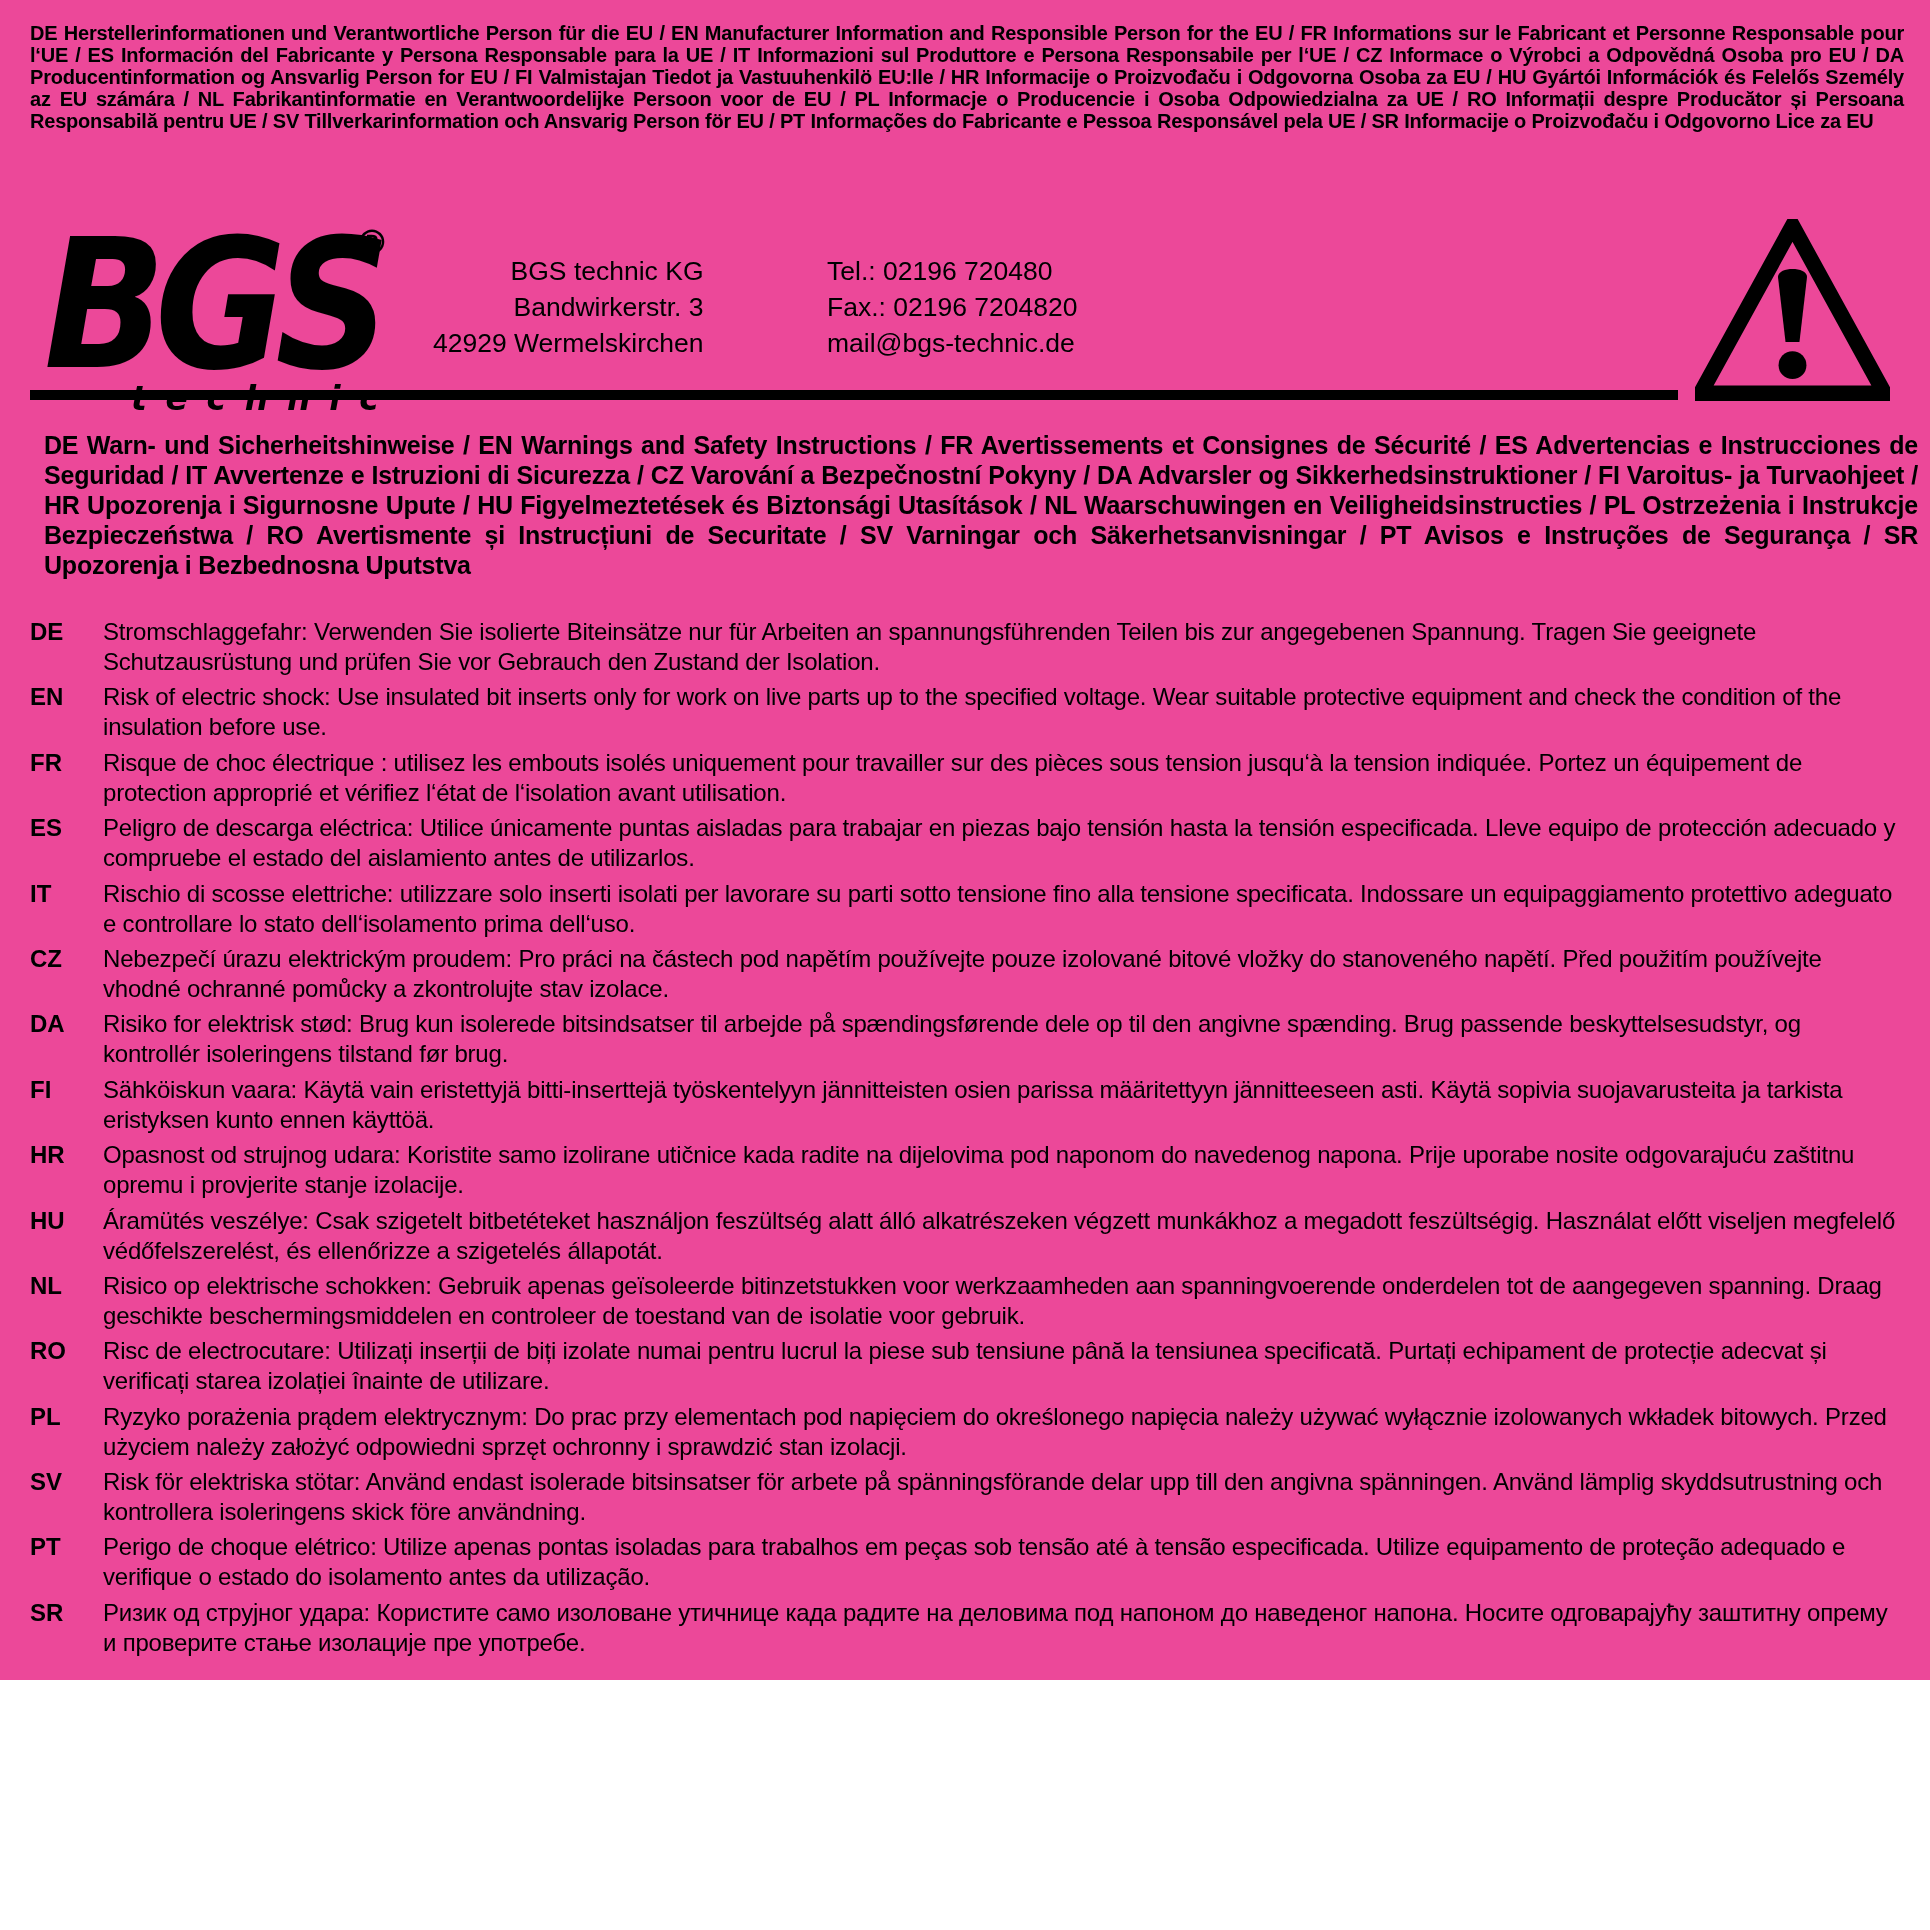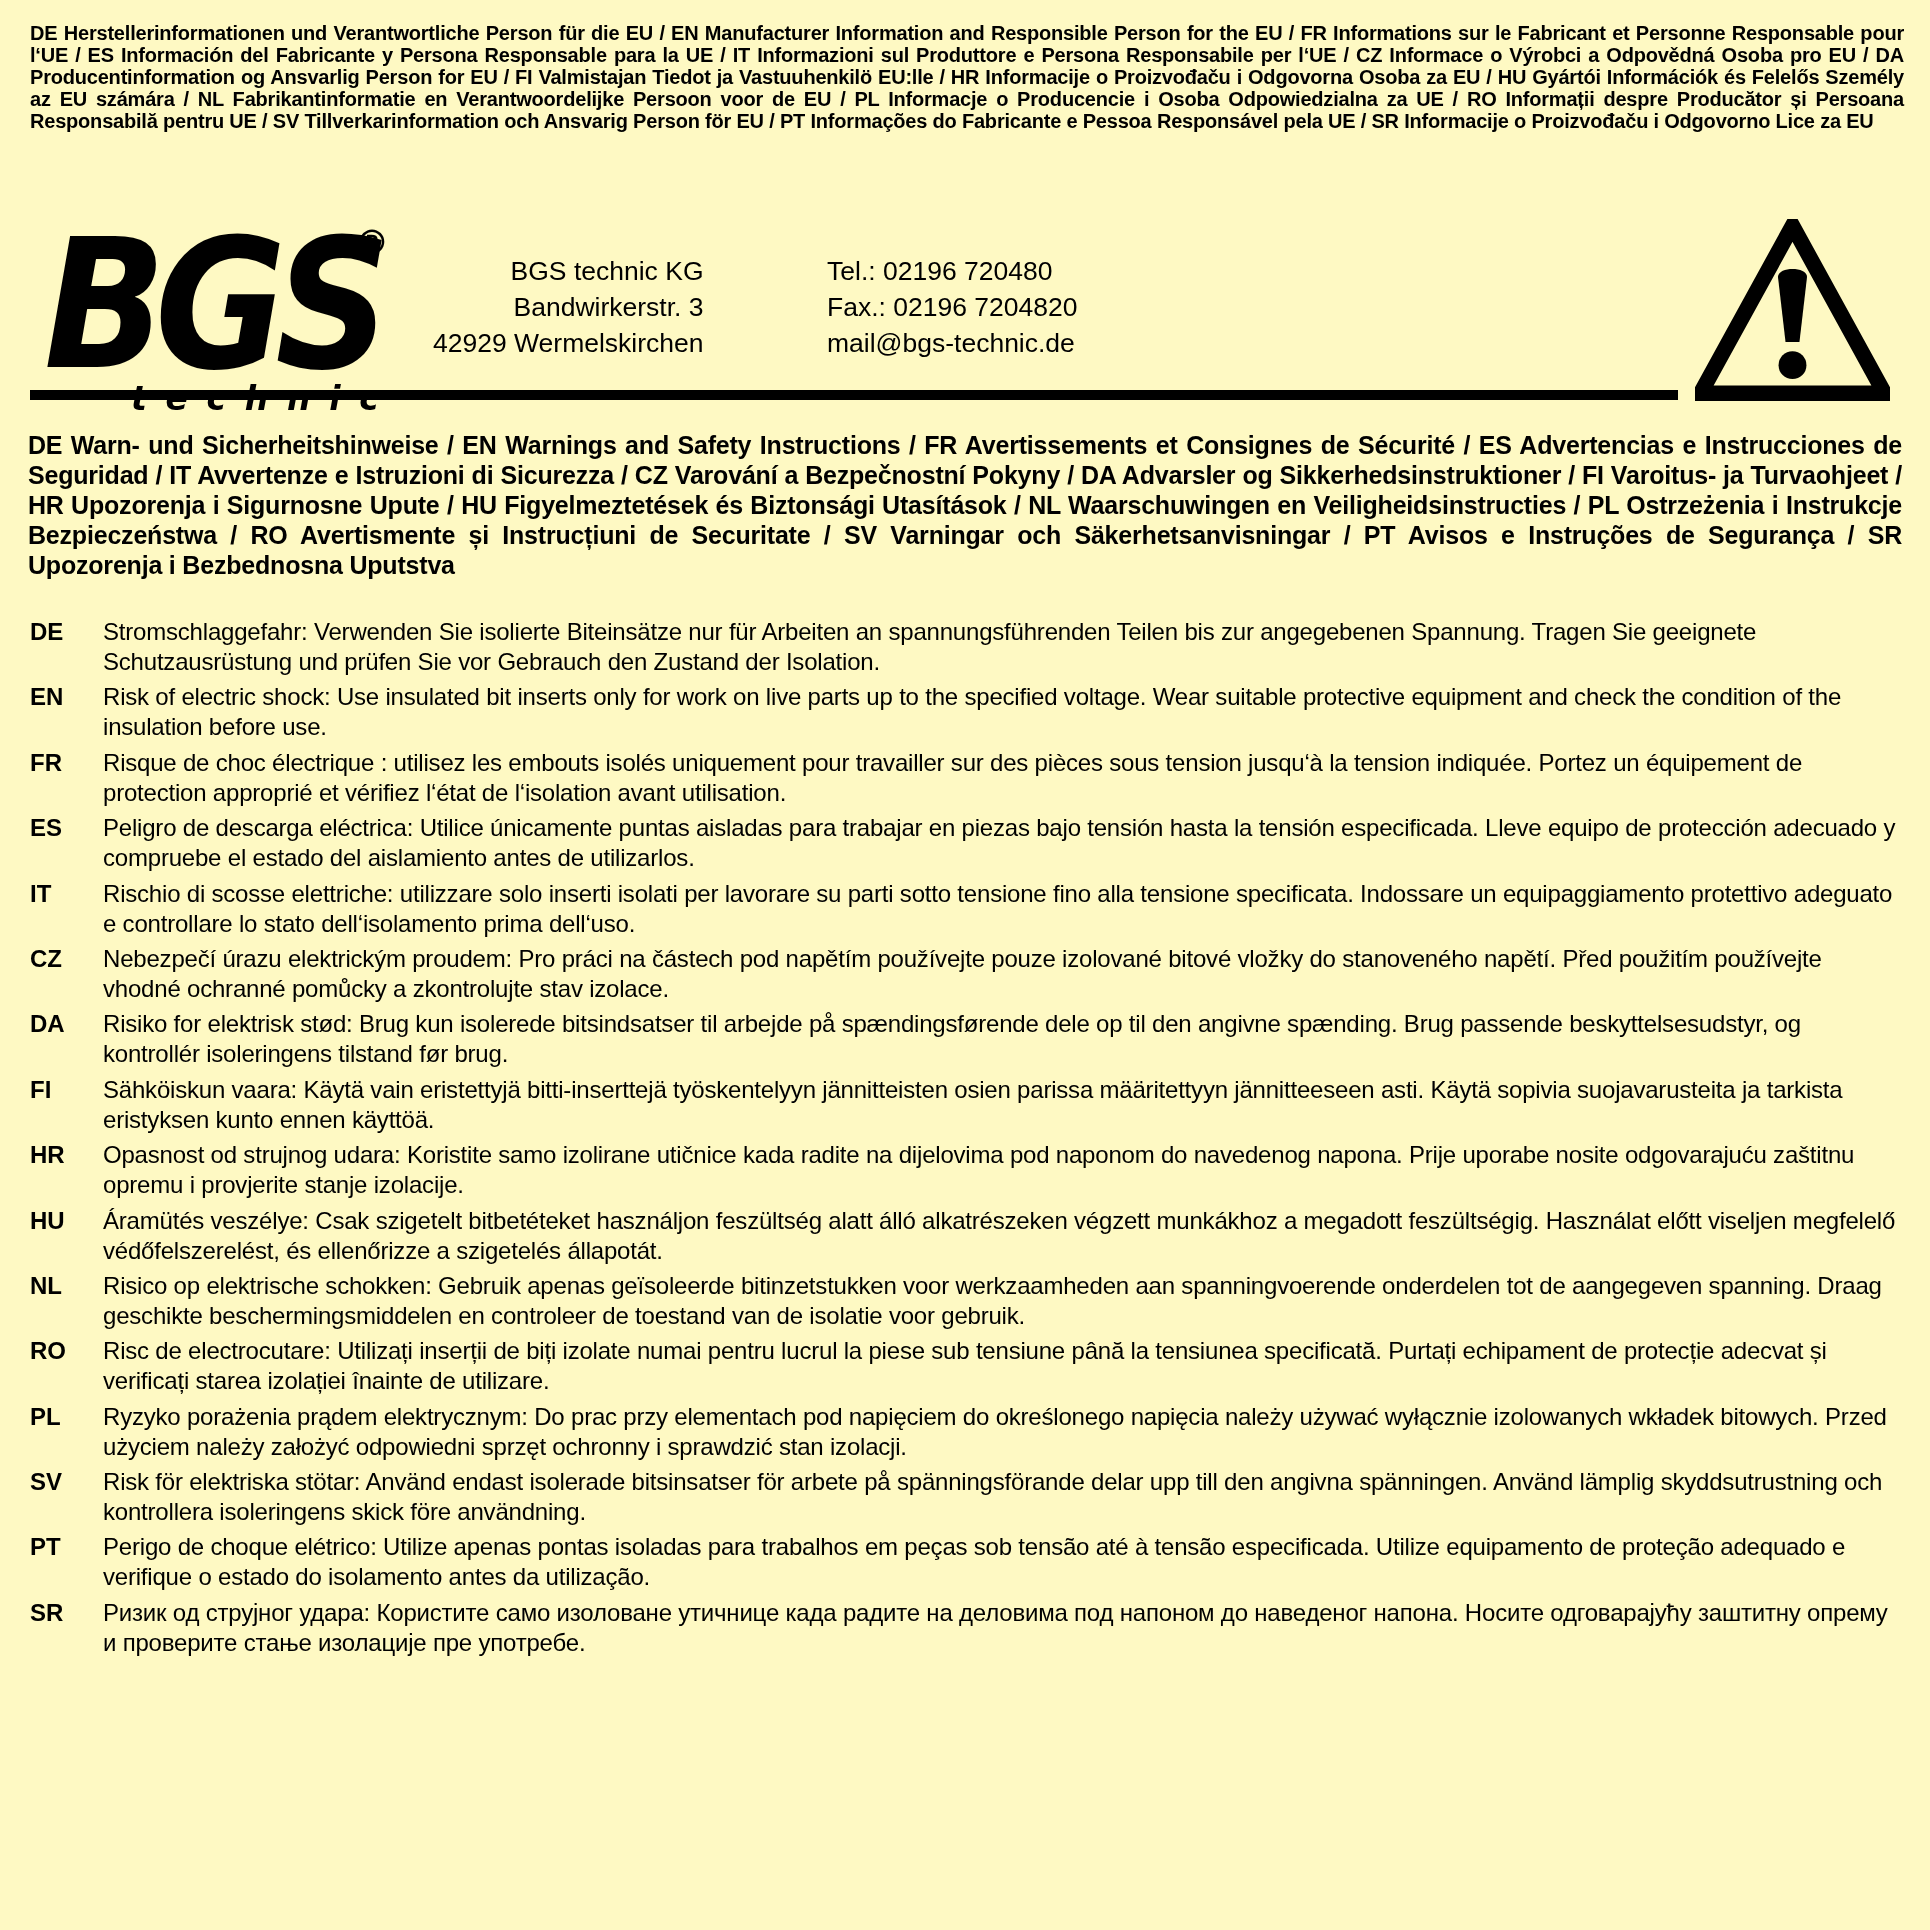--- a/index.html
+++ b/index.html
@@ -6,22 +6,22 @@
     margin: 0;
     padding: 0;
     background: #ffffff;
     width: 1930px;
     height: 1930px;
     overflow: hidden;
   }
   .page {
     position: relative;
     width: 1930px;
-    height: 1930px;
-    background: #fef9c3;
+    height: 1680px;
+    background: #ec4899;
     color: #000000;
     font-family: "Liberation Sans", sans-serif;
   }
   .manufacturer-header {
     position: absolute;
     left: 30px;
     top: 22px;
     width: 1874px;
     font-size: 20px;
     line-height: 22px;
@@ -102,21 +102,21 @@
   .warning-triangle {
     position: absolute;
     left: 1695px;
     top: 219px;
     width: 195px;
     height: 182px;
   }
   
   .warnings-header {
     position: absolute;
-    left: 28px;
+    left: 44px;
     top: 430px;
     width: 1874px;
     font-size: 25px;
     line-height: 30px;
     font-weight: bold;
     text-align: justify;
     letter-spacing: -0.2px;
   }
   
   .entries {

